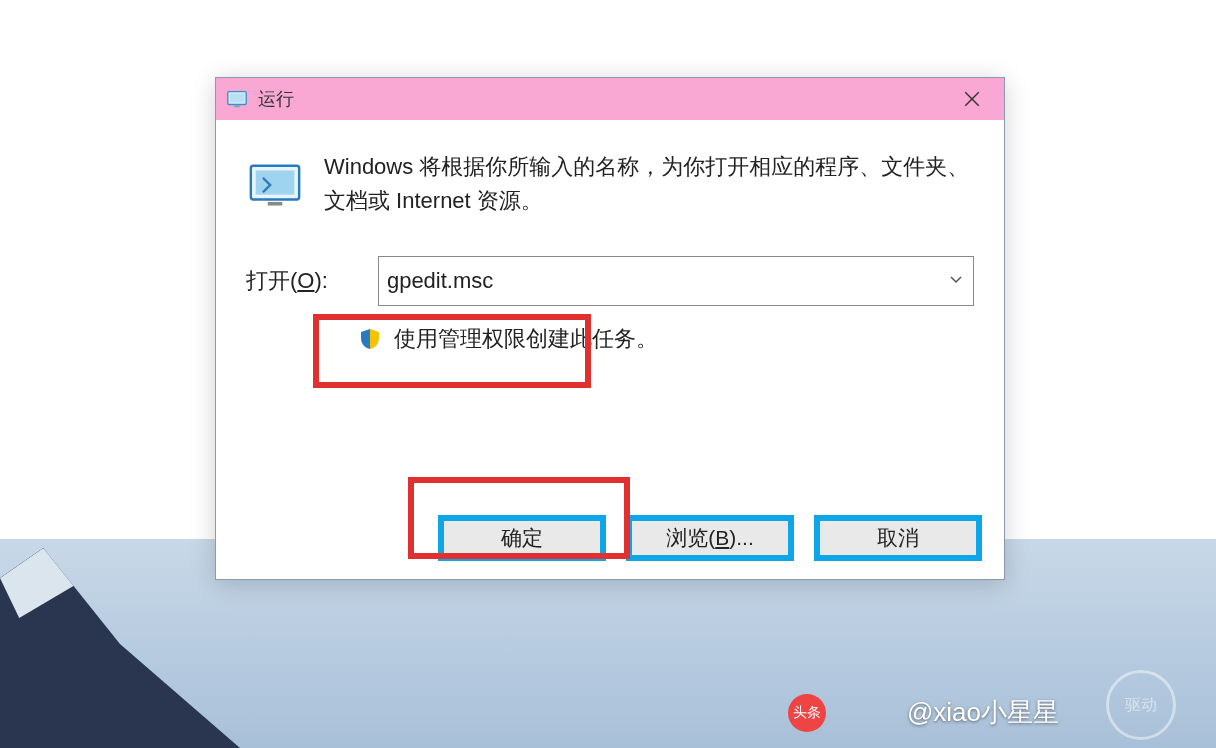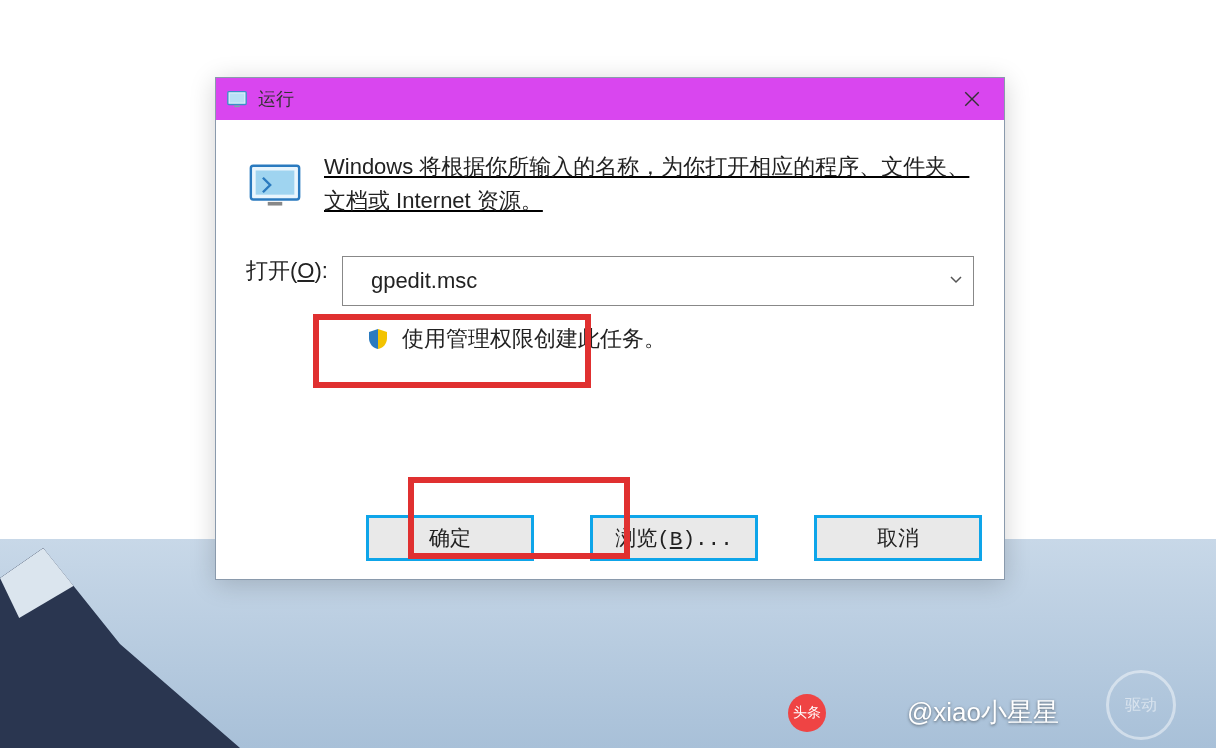--- a/index.html
+++ b/index.html
@@ -35,21 +35,21 @@
       height: 503px;
       background: #ffffff;
       border: 1px solid #8a9aac;
       box-shadow: 0 4px 24px rgba(0,0,0,0.18);
     }
     .titlebar {
       height: 42px;
       display: flex;
       align-items: center;
       padding: 0 10px;
-      background: #d946ef;
+      background: #f9a8d4;
     }
     .title-icon {
       width: 22px;
       height: 22px;
       margin-right: 10px;
     }
     .title-text {
       font-size: 18px;
       color: #333;
       flex: 1;
@@ -60,53 +60,54 @@
       display: flex;
       align-items: center;
       justify-content: center;
       color: #333;
       cursor: pointer;
     }
     .close-btn svg { width: 18px; height: 18px; }
     .body-row {
       display: flex;
       padding: 30px 30px 10px 30px;
-      text-decoration: underline;
     }
     .run-big-icon {
       width: 58px;
       height: 58px;
       margin-right: 20px;
       margin-top: 6px;
       flex-shrink: 0;
     }
     .desc-text {
       font-size: 22px;
       color: #222;
       line-height: 1.55;
     }
     .input-row {
       display: flex;
+      align-items: center;
       padding: 28px 30px 0 30px;
+      gap: 36px;
     }
     .open-label {
       font-size: 22px;
       color: #222;
       margin-right: 14px;
       white-space: nowrap;
     }
     .combo-wrap {
       position: relative;
       flex: 1;
     }
     .combo {
       width: 100%;
       height: 50px;
       font-size: 22px;
-      padding: 0 44px 0 28px;
+      padding: 0 44px 0 8px;
       border: 1px solid #888;
       background: #fff;
       color: #222;
       font-family: inherit;
     }
     .combo-chevron {
       position: absolute;
       right: 10px;
       top: 50%;
       transform: translateY(-50%);
@@ -117,21 +118,20 @@
       position: absolute;
       border: 6px solid #e03030;
       pointer-events: none;
     }
     .hl1 { top: 236px; left: 97px; width: 278px; height: 74px; }
     .hl2 { top: 399px; left: 192px; width: 222px; height: 82px; }
     .shield-row {
       display: flex;
       align-items: center;
       padding: 18px 30px 0 142px;
-      margin-left: 8px;
     }
     .shield-icon {
       width: 24px;
       height: 24px;
       margin-right: 12px;
     }
     .shield-text {
       font-size: 22px;
       color: #222;
     }
@@ -139,26 +139,25 @@
       position: absolute;
       bottom: 18px;
       right: 22px;
       display: flex;
       gap: 20px;
     }
     .win-btn {
       width: 168px;
       height: 46px;
       font-size: 21px;
-      font-family: Liberation Mono, monospace;
+      font-family: Liberation Sans, sans-serif;
       background: #e9e9e9;
-      border: 3px solid #0ea5e9;
+      border: 6px solid #0ea5e9;
       color: #222;
       cursor: pointer;
-      margin-left: 36px;
     }
     .watermark-avatar {
       position: absolute;
       bottom: 16px;
       right: 390px;
       width: 38px;
       height: 38px;
       border-radius: 50%;
       background: #ef4444;
       color: #fff;

